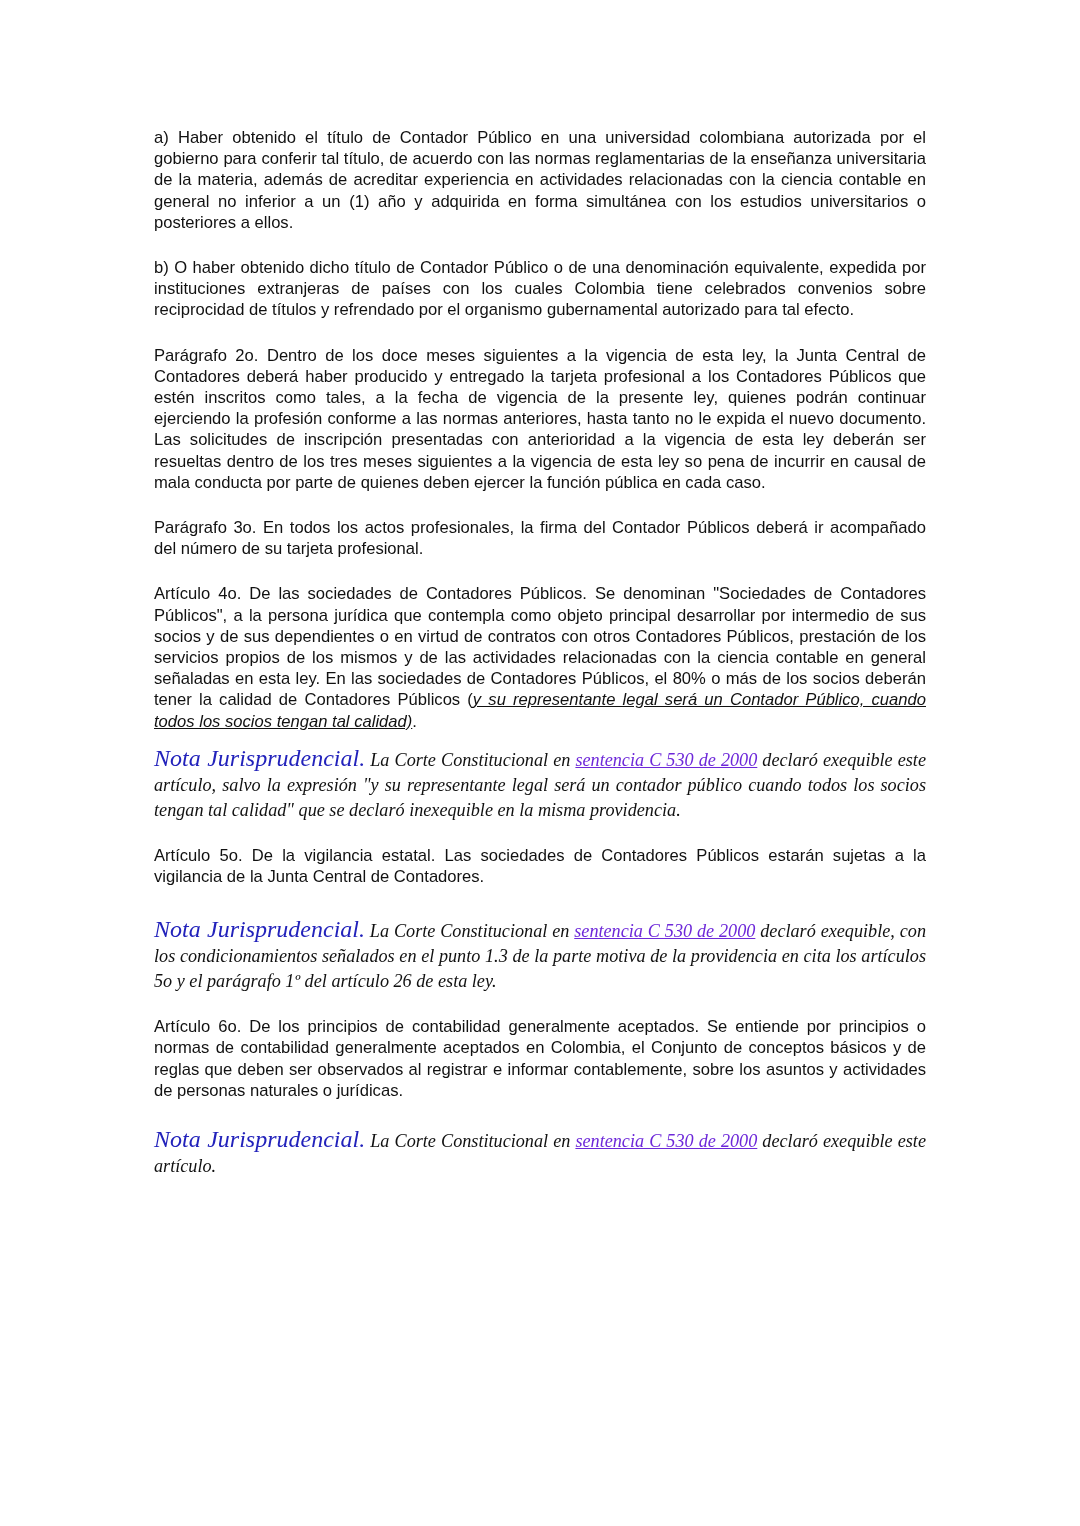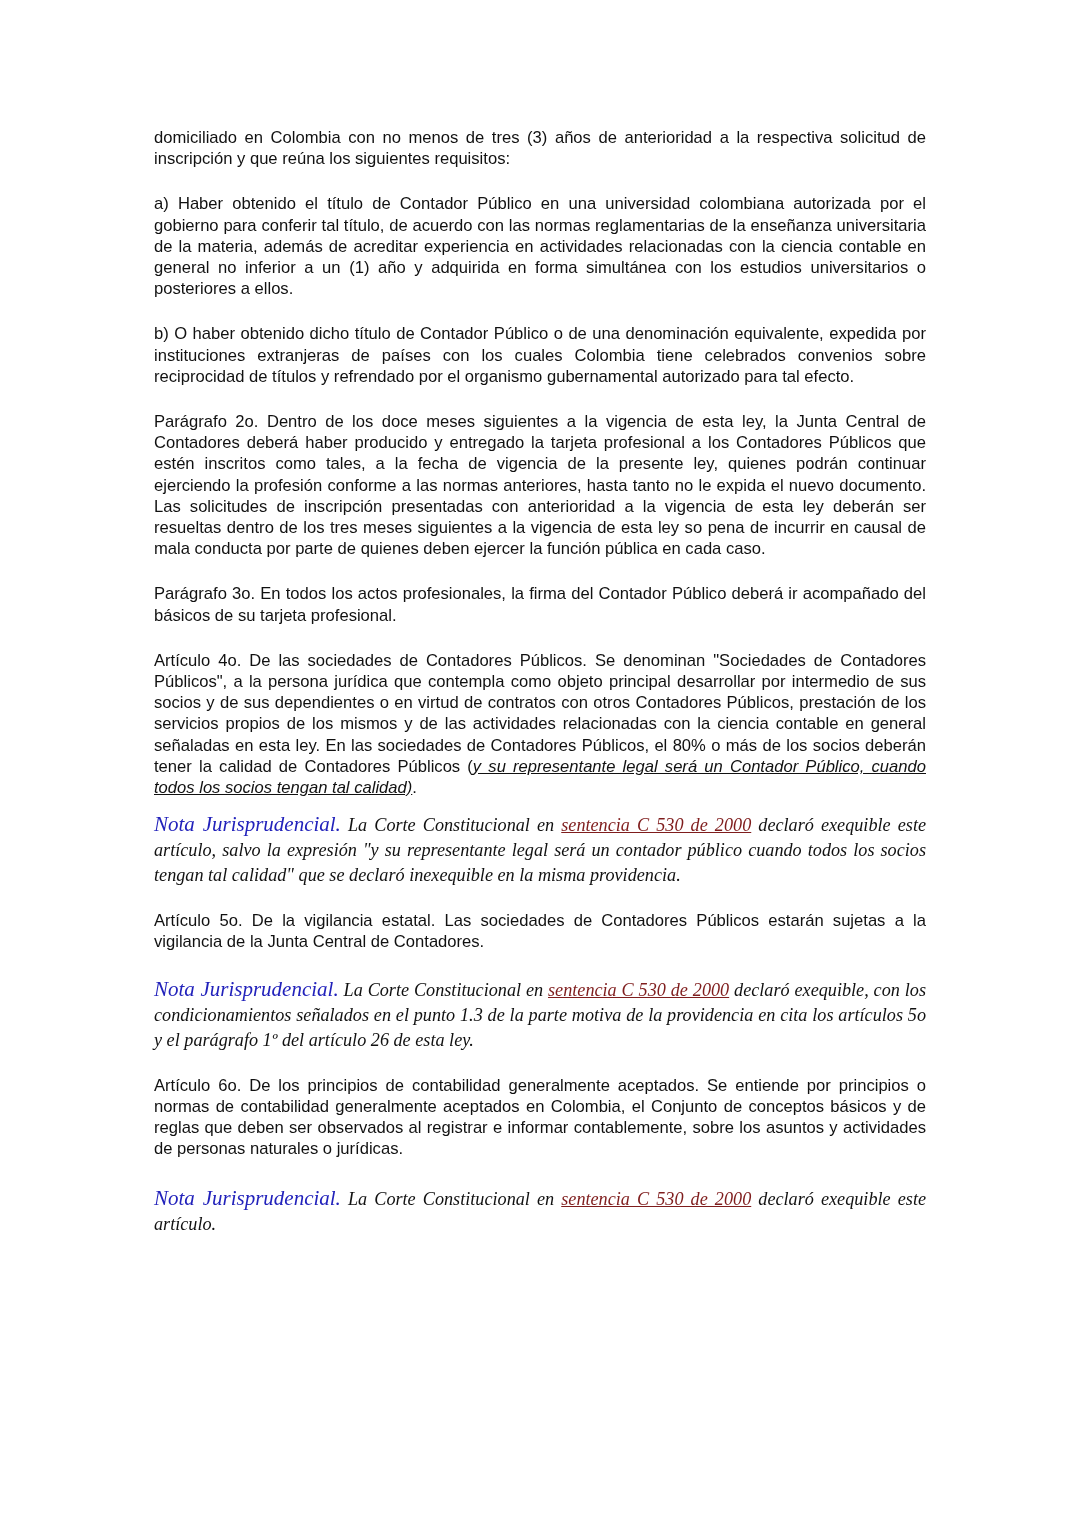--- a/index.html
+++ b/index.html
@@ -9,42 +9,41 @@
     font-family: "Liberation Sans", sans-serif;
     font-size: 16.6px; line-height: 21.2px; color: #111111;
   }
   .p { text-align: justify; margin: 0 0 24px 0; }
   .nota {
     font-family: "Liberation Serif", serif; font-style: italic;
     font-size: 18.2px; line-height: 25px; color: #111111;
     text-align: justify; margin: 6px 0 22px 0;
   }
   .nota .label {
-    color: #2222bb; font-size: 21px; font-style: italic;
+    color: #2222bb; font-size: 24px; font-style: italic;
     font-family: "Liberation Serif", serif;
   }
-  .nota a { color: #7f1d1d; text-decoration: underline; }
+  .nota a { color: #6d28d9; text-decoration: underline; }
   .under-italic { font-style: italic; text-decoration: underline; }
 </style>
 </head>
 <body>
 
 <div class="page">
 
-  <p class="p">domiciliado en Colombia con no menos de tres (3) años de anterioridad a la respectiva solicitud de inscripción y que reúna los siguientes requisitos:</p>
   <p class="p">a) Haber obtenido el título de Contador Público en una universidad colombiana autorizada por el gobierno para conferir tal título, de acuerdo con las normas reglamentarias de la enseñanza universitaria de la materia, además de acreditar experiencia en actividades relacionadas con la ciencia contable en general no inferior a un (1) año y adquirida en forma simultánea con los estudios universitarios o posteriores a ellos.</p>
   <p class="p">b) O haber obtenido dicho título de Contador Público o de una denominación equivalente, expedida por instituciones extranjeras de países con los cuales Colombia tiene celebrados convenios sobre reciprocidad de títulos y refrendado por el organismo gubernamental autorizado para tal efecto.</p>
   <p class="p">Parágrafo 2o. Dentro de los doce meses siguientes a la vigencia de esta ley, la Junta Central de Contadores deberá haber producido y entregado la tarjeta profesional a los Contadores Públicos que estén inscritos como tales, a la fecha de vigencia de la presente ley, quienes podrán continuar ejerciendo la profesión conforme a las normas anteriores, hasta tanto no le expida el nuevo documento. Las solicitudes de inscripción presentadas con anterioridad a la vigencia de esta ley deberán ser resueltas dentro de los tres meses siguientes a la vigencia de esta ley so pena de incurrir en causal de mala conducta por parte de quienes deben ejercer la función pública en cada caso.</p>
-  <p class="p">Parágrafo 3o. En todos los actos profesionales, la firma del Contador Público deberá ir acompañado del básicos de su tarjeta profesional.</p>
+  <p class="p">Parágrafo 3o. En todos los actos profesionales, la firma del Contador Públicos deberá ir acompañado del número de su tarjeta profesional.</p>
 
   <p class="p" style="margin-bottom:14px;"><span>Artículo 4o. De las sociedades de Contadores Públicos. Se denominan "Sociedades de Contadores Públicos", a la persona jurídica que contempla como objeto principal desarrollar por intermedio de sus socios y de sus dependientes o en virtud de contratos con otros Contadores Públicos, prestación de los servicios propios de los mismos y de las actividades relacionadas con la ciencia contable en general señaladas en esta ley. En las sociedades de Contadores Públicos, el 80% o más de los socios deberán tener la calidad de Contadores Públicos (</span><span class="under-italic">y su representante legal será un Contador Público, cuando todos los socios tengan tal calidad)</span><span>.</span></p>
 
   <p class="nota"><span class="label">Nota Jurisprudencial.</span><span> La Corte Constitucional en </span><a href="#">sentencia C 530 de 2000</a><span> declaró exequible  este artículo, salvo la expresión "y su representante legal será un contador público cuando todos los socios tengan tal calidad" que se declaró inexequible en la misma providencia.</span></p>
 
-  <p class="p" style="margin-bottom:24px;">Artículo 5o. De la vigilancia estatal. Las sociedades de Contadores Públicos estarán sujetas a la vigilancia de la Junta Central de Contadores.</p>
+  <p class="p" style="margin-bottom:30px;">Artículo 5o. De la vigilancia estatal. Las sociedades de Contadores Públicos estarán sujetas a la vigilancia de la Junta Central de Contadores.</p>
 
   <p class="nota"><span class="label">Nota Jurisprudencial.</span><span> La Corte Constitucional en </span><a href="#">sentencia C 530 de 2000</a><span> declaró exequible, con los condicionamientos señalados en el punto 1.3 de la parte motiva de la providencia en cita los artículos 5o y el parágrafo 1º del artículo 26 de esta ley.</span></p>
 
   <p class="p" style="margin-bottom:26px;">Artículo 6o. De los principios de contabilidad generalmente aceptados. Se entiende por principios o normas de contabilidad generalmente aceptados en Colombia, el Conjunto de conceptos básicos y de reglas que deben ser observados al registrar e informar contablemente, sobre los asuntos y actividades de personas naturales o jurídicas.</p>
 
   <p class="nota"><span class="label">Nota Jurisprudencial.</span><span> La Corte Constitucional en </span><a href="#">sentencia C 530 de 2000</a><span> declaró exequible este artículo.</span></p>
 
 
 </div>
 

